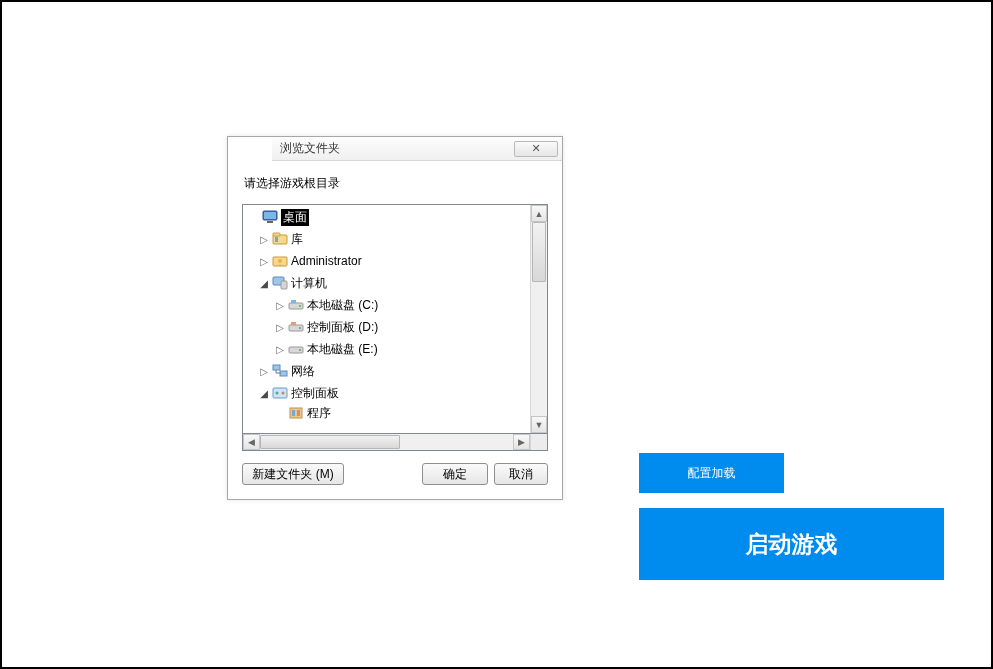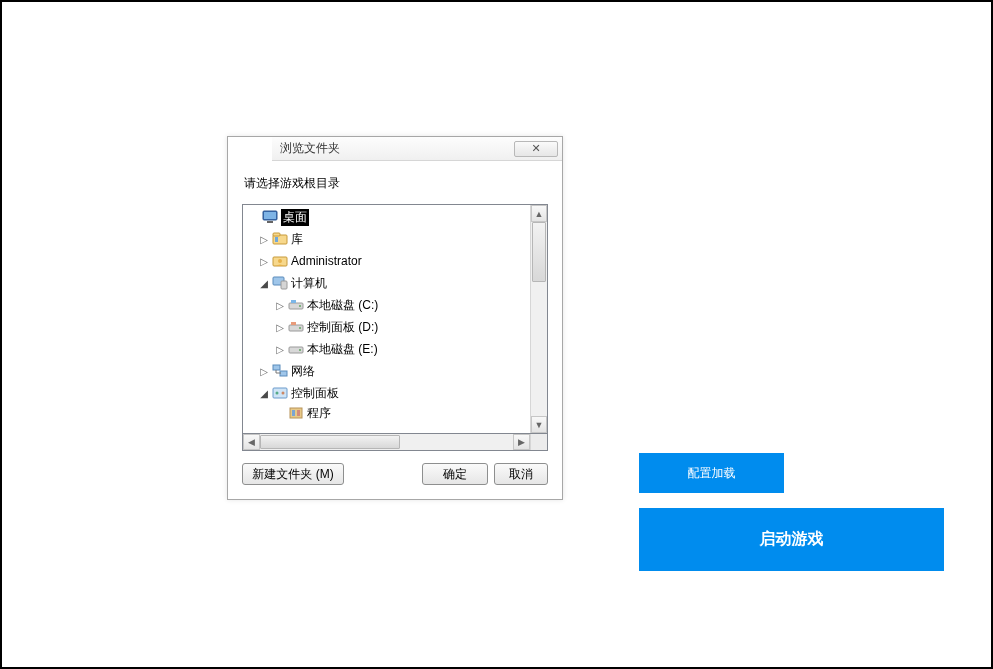--- a/index.html
+++ b/index.html
@@ -35,22 +35,22 @@
     display: flex;
     align-items: center;
     justify-content: center;
     font-size: 12px;
     height: 40px;
     cursor: pointer;
   }
   .btn-half { width: 145px; }
   .btn-full {
     width: 305px;
-    height: 63px;
-    font-size: 16px;
+    height: 72px;
+    font-size: 23px;
     font-weight: bold;
   }
 
   
   .dialog {
     position: absolute;
     left: 225px;
     top: 134px;
     width: 336px;
     background: #fff;

